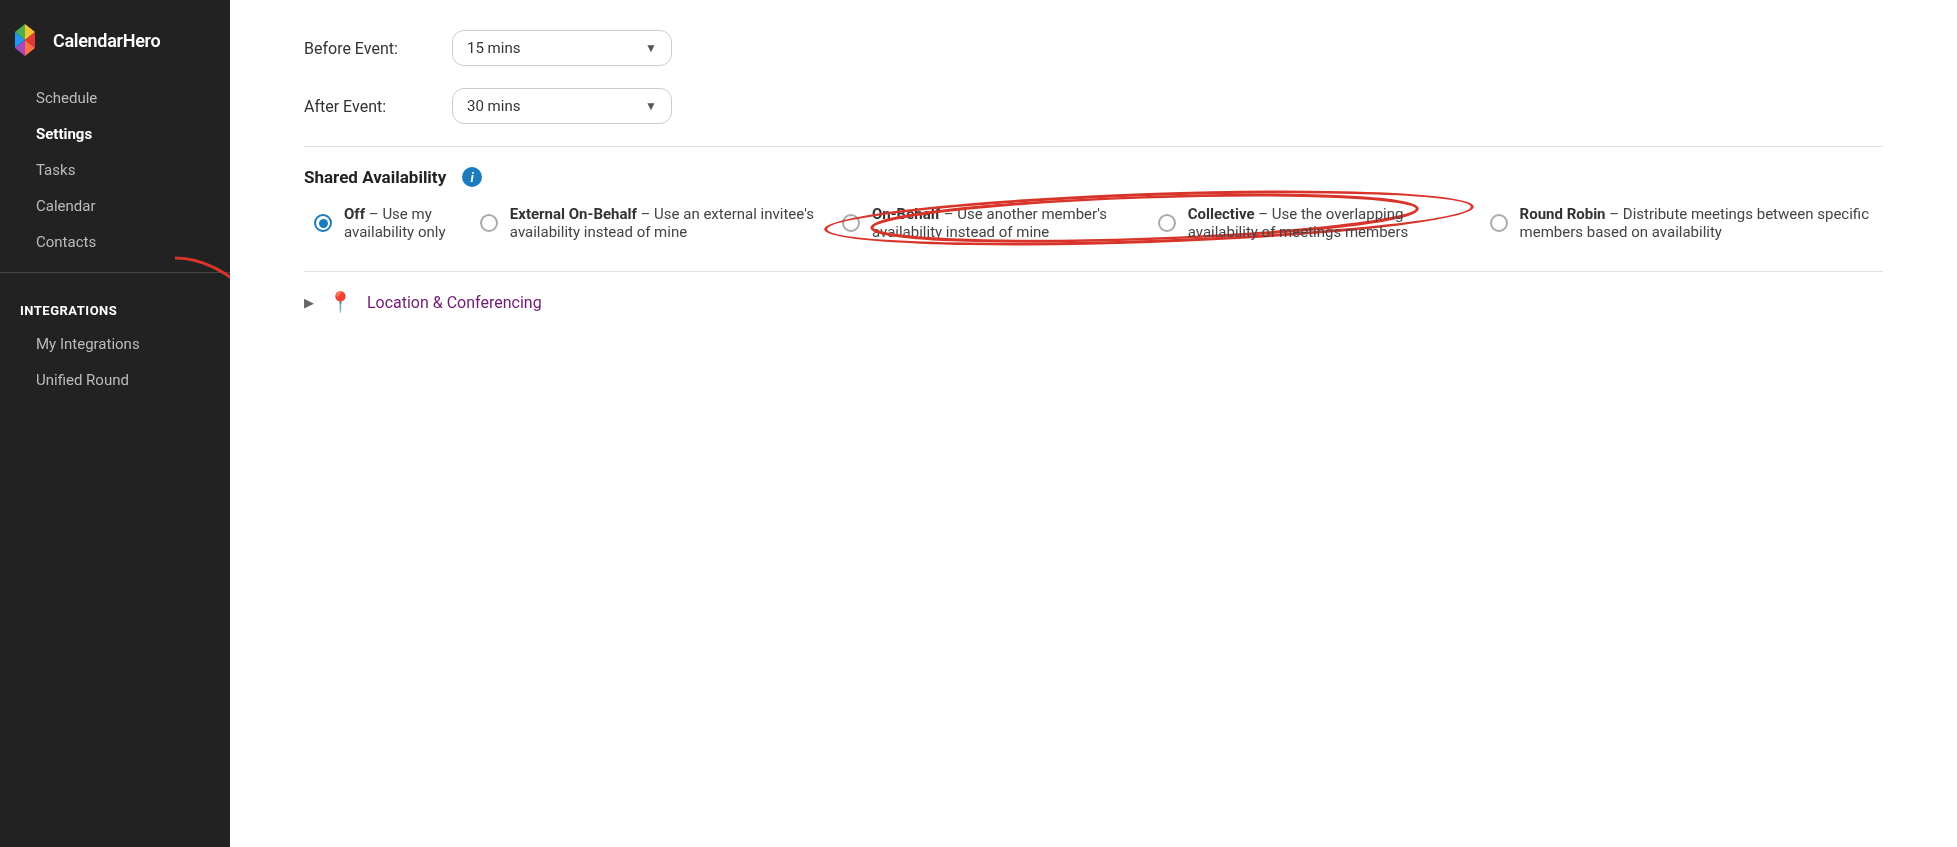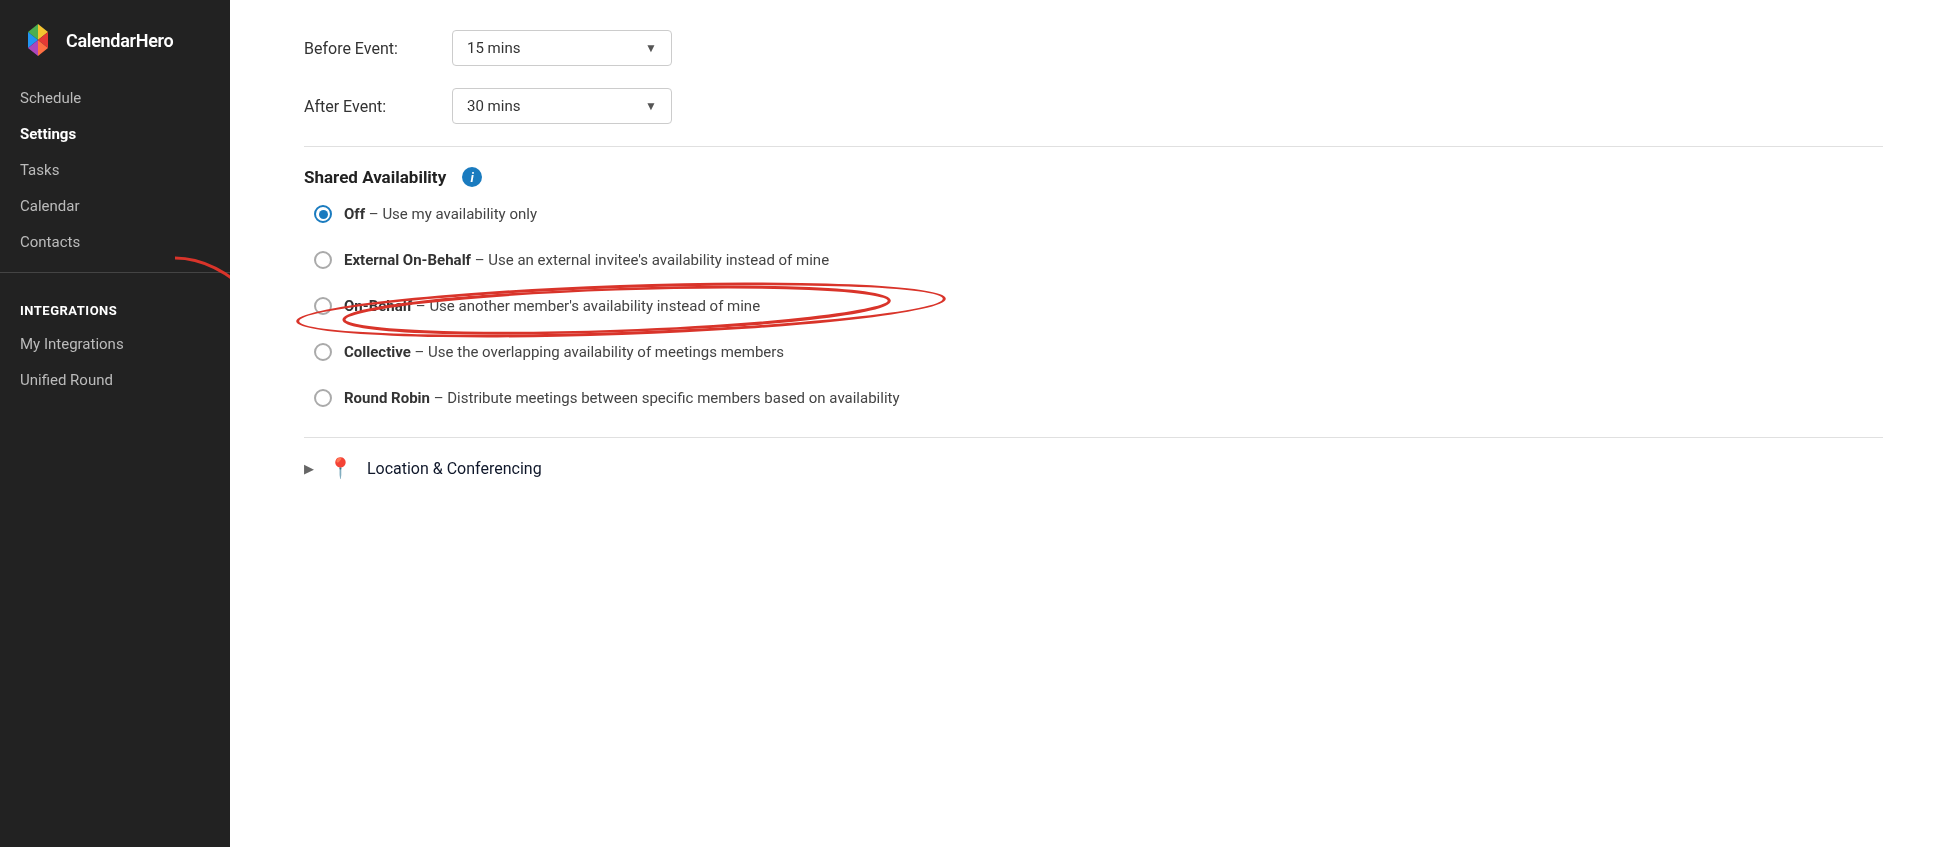--- a/index.html
+++ b/index.html
@@ -14,21 +14,21 @@
       display: flex;
       flex-direction: column;
       padding: 0;
       height: 100%;
       position: relative;
     }
 
     .sidebar-logo {
       display: flex;
       align-items: center;
-      padding: 22px 20px 22px 20px;
+      padding: 22px 20px 22px 7px;
       gap: 10px;
     }
 
     .logo-icon {
       width: 36px;
       height: 36px;
     }
 
     .logo-text {
       font-size: 18px;
@@ -40,21 +40,21 @@
     .sidebar-section-title {
       font-size: 13px;
       font-weight: 700;
       color: #fff;
       letter-spacing: 0.5px;
       padding: 18px 20px 8px 20px;
       text-transform: uppercase;
     }
 
     .sidebar-item {
-      padding: 9px 20px;
+      padding: 9px 36px;
       font-size: 15px;
       color: #bbbbbb;
       cursor: pointer;
       display: flex;
       align-items: center;
     }
 
     .sidebar-item.active {
       color: #fff;
       font-weight: 700;
@@ -86,21 +86,21 @@
       font-size: 16px;
       color: #333;
       min-width: 130px;
       margin-right: 18px;
     }
 
     .field-select {
       display: flex;
       align-items: center;
       border: 1px solid #ccc;
-      border-radius: 4px;
+      border-radius: 12px;
       padding: 8px 14px;
       min-width: 220px;
       font-size: 15px;
       color: #333;
       background: #fff;
       cursor: pointer;
       position: relative;
       gap: 8px;
     }
 
@@ -141,22 +141,21 @@
       color: #fff;
       font-size: 13px;
       font-weight: 700;
       font-style: italic;
       cursor: pointer;
     }
 
     
     .radio-list {
       display: flex;
-      flex-direction: column;
-      gap: 28px;
+      gap: 16px;
       margin-left: 10px;
     }
 
     .radio-item {
       display: flex;
       align-items: center;
       gap: 12px;
       font-size: 15px;
       color: #333;
       cursor: pointer;
@@ -361,16 +360,16 @@
       <span>
         <span class="radio-label-bold">Round Robin</span><span class="radio-label-normal"> – Distribute meetings between specific members based on availability</span>
       </span>
     </div>
 
   </div>
 
   <div class="location-section">
     <span class="expand-arrow">▶</span>
     <span style="color:#5a7a8a; font-size:20px;">📍</span>
-    <span style="color:#0f172a; font-size:16px;">Location &amp; Conferencing</span>
+    <span style="color:#701a75; font-size:16px;">Location &amp; Conferencing</span>
   </div>
 
 </div>
 
 </body></html>

